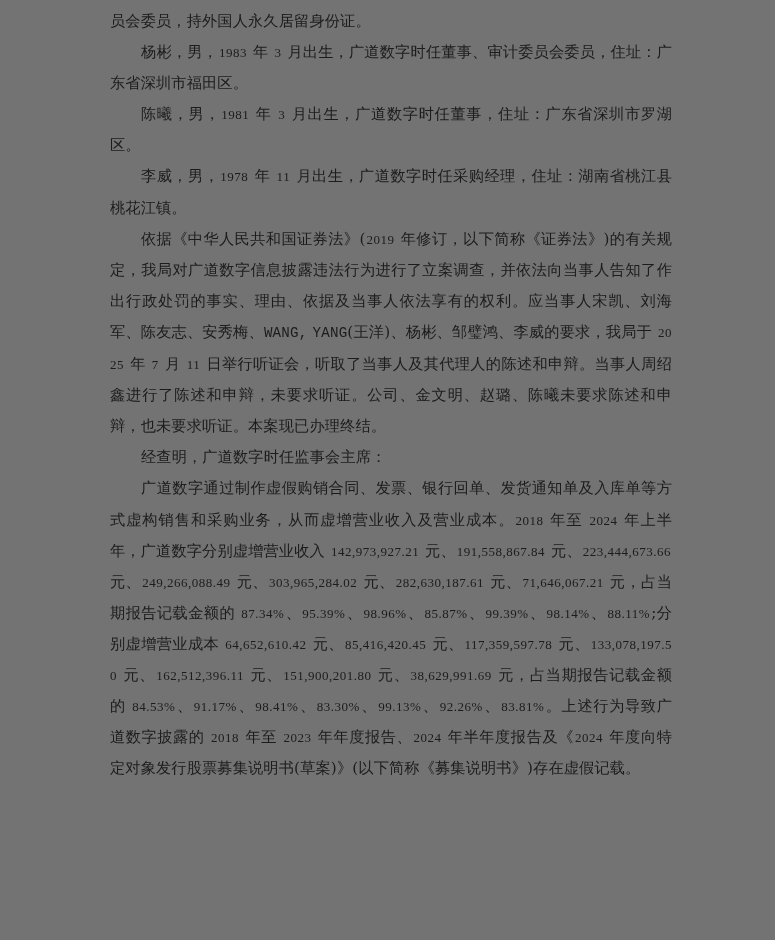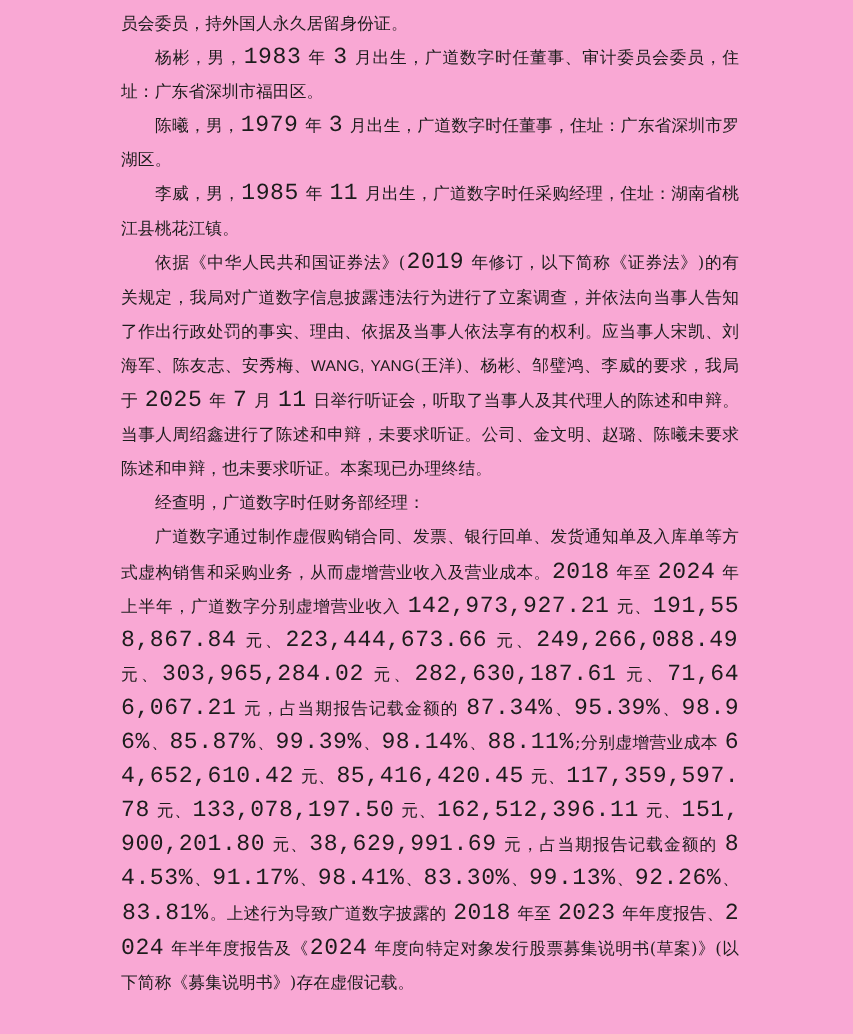--- a/index.html
+++ b/index.html
@@ -10,21 +10,21 @@
   body {
     width: 775px;
     height: 940px;
     overflow: hidden;
     font-family: "DejaVu Serif", "Liberation Serif", serif;
   }
   .page {
     position: relative;
     width: 775px;
     height: 940px;
-    background: #f9a8d4;
+    background: #737373;
     box-sizing: border-box;
     padding: 6px 103px 0 110px;
   }
   .doc-body {
     width: 562px;
   }
   .para {
     margin: 0;
     font-family: "DejaVu Serif", "Liberation Serif", serif;
     font-size: 15.2px;
@@ -37,47 +37,47 @@
     -webkit-font-smoothing: antialiased;
   }
   .para.indent {
     text-indent: 31px;
   }
   .para.cont {
     text-indent: 0;
   }
   
   .num {
-    font-family: Liberation Mono, monospace;
-    font-size: 21px;
+    font-family: Liberation Serif, serif;
+    font-size: 13px;
     letter-spacing: 0.5px;
     padding: 0 1px;
   }
   .lat {
-    font-family: Liberation Sans, sans-serif;
+    font-family: Liberation Mono, monospace;
     font-size: 14.2px;
     letter-spacing: 0.2px;
   }
 </style>
 </head>
 <body>
 
 <div class="page">
   <div class="doc-body">
 
     <p class="para cont">员会委员，持外国人永久居留身份证。</p>
 
     <p class="para indent">杨彬，男，<span class="num">1983</span> 年 <span class="num">3</span> 月出生，广道数字时任董事、审计委员会委员，住址：广东省深圳市福田区。</p>
 
-    <p class="para indent">陈曦，男，<span class="num">1979</span> 年 <span class="num">3</span> 月出生，广道数字时任董事，住址：广东省深圳市罗湖区。</p>
+    <p class="para indent">陈曦，男，<span class="num">1981</span> 年 <span class="num">3</span> 月出生，广道数字时任董事，住址：广东省深圳市罗湖区。</p>
 
 
 
-    <p class="para indent">李威，男，<span class="num">1985</span> 年 <span class="num">11</span> 月出生，广道数字时任采购经理，住址：湖南省桃江县桃花江镇。</p>
+    <p class="para indent">李威，男，<span class="num">1978</span> 年 <span class="num">11</span> 月出生，广道数字时任采购经理，住址：湖南省桃江县桃花江镇。</p>
 
     <p class="para indent">依据《中华人民共和国证券法》(<span class="num">2019</span> 年修订，以下简称《证券法》)的有关规定，我局对广道数字信息披露违法行为进行了立案调查，并依法向当事人告知了作出行政处罚的事实、理由、依据及当事人依法享有的权利。应当事人宋凯、刘海军、陈友志、安秀梅、<span class="lat">WANG,</span> <span class="lat">YANG</span>(王洋)、杨彬、邹璧鸿、李威的要求，我局于 <span class="num">2025</span> 年 <span class="num">7</span> 月 <span class="num">11</span> 日举行听证会，听取了当事人及其代理人的陈述和申辩。当事人周绍鑫进行了陈述和申辩，未要求听证。公司、金文明、赵璐、陈曦未要求陈述和申辩，也未要求听证。本案现已办理终结。</p>
 
-    <p class="para indent">经查明，广道数字时任财务部经理：</p>
+    <p class="para indent">经查明，广道数字时任监事会主席：</p>
 
     <p class="para indent">广道数字通过制作虚假购销合同、发票、银行回单、发货通知单及入库单等方式虚构销售和采购业务，从而虚增营业收入及营业成本。<span class="num">2018</span> 年至 <span class="num">2024</span> 年上半年，广道数字分别虚增营业收入 <span class="num">142,973,927.21</span> 元、<span class="num">191,558,867.84</span> 元、<span class="num">223,444,673.66</span> 元、<span class="num">249,266,088.49</span> 元、<span class="num">303,965,284.02</span> 元、<span class="num">282,630,187.61</span> 元、<span class="num">71,646,067.21</span> 元，占当期报告记载金额的 <span class="num">87.34%</span>、<span class="num">95.39%</span>、<span class="num">98.96%</span>、<span class="num">85.87%</span>、<span class="num">99.39%</span>、<span class="num">98.14%</span>、<span class="num">88.11%</span>;分别虚增营业成本 <span class="num">64,652,610.42</span> 元、<span class="num">85,416,420.45</span> 元、<span class="num">117,359,597.78</span> 元、<span class="num">133,078,197.50</span> 元、<span class="num">162,512,396.11</span> 元、<span class="num">151,900,201.80</span> 元、<span class="num">38,629,991.69</span> 元，占当期报告记载金额的 <span class="num">84.53%</span>、<span class="num">91.17%</span>、<span class="num">98.41%</span>、<span class="num">83.30%</span>、<span class="num">99.13%</span>、<span class="num">92.26%</span>、<span class="num">83.81%</span>。上述行为导致广道数字披露的 <span class="num">2018</span> 年至 <span class="num">2023</span> 年年度报告、<span class="num">2024</span> 年半年度报告及《<span class="num">2024</span> 年度向特定对象发行股票募集说明书(草案)》(以下简称《募集说明书》)存在虚假记载。</p>
 
   </div>
 </div>
 
 </body></html>

